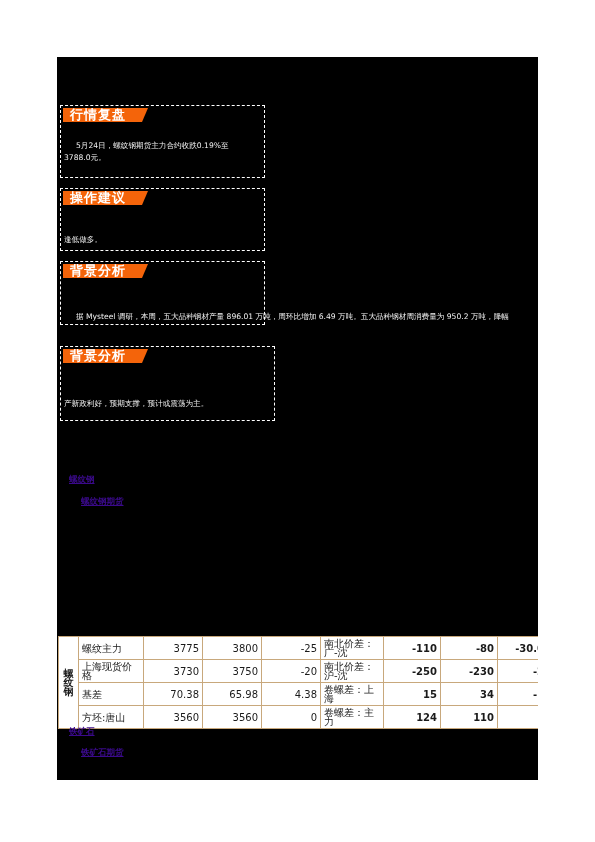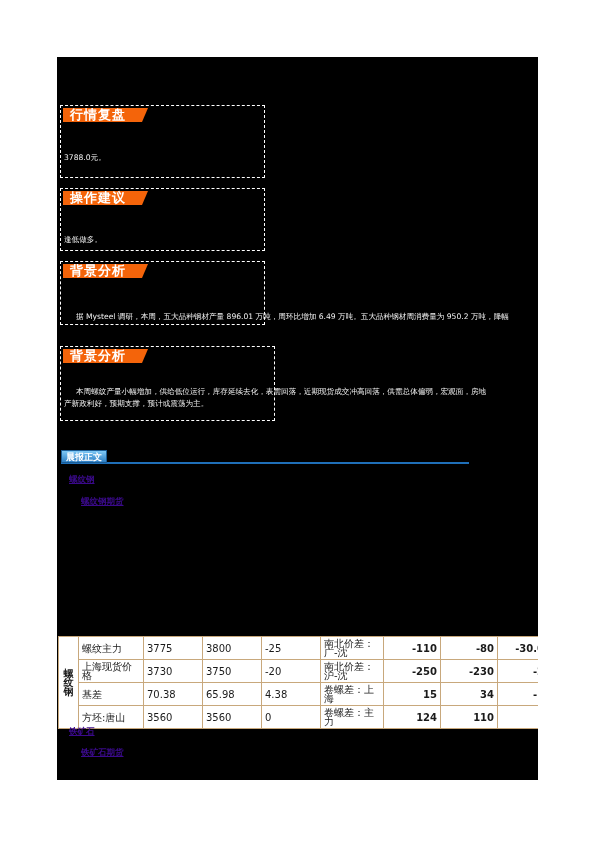--- a/index.html
+++ b/index.html
@@ -138,52 +138,48 @@
   td.cat {
     width: 13px;
     text-align: center;
     font-weight: bold;
     font-size: 7.5px;
     word-break: break-all;
     line-height: 10px;
     padding: 1px;
   }
   td.lbl   { width: 58px;  text-align: left; }
-  td.num   { width: 52px;  text-align: left; }
+  td.num   { width: 52px;  text-align: right; }
   td.lbl2  { width: 56px;  text-align: left; }
   td.num2  { width: 50px;  text-align: right; font-weight: bold; }
 
   
 </style>
 </head>
 <body>
 
 <div id="report-canvas">
 
   <div class="dashed-block" style="left:3px; top:48px; width:205px; height:73px;"></div>
   <div class="tag" style="left:6px; top:51px;">行情复盘</div>
+  <div class="para para-indent" style="left:7px; top:82px;">5月24日，螺纹钢期货主力合约收跌0.19%至</div>
   <div class="para" style="left:7px; top:94px;">3788.0元。</div>
 
   <div class="dashed-block" style="left:3px; top:131px; width:205px; height:63px;"></div>
   <div class="tag" style="left:6px; top:134px;">操作建议</div>
   <div class="para" style="left:7px; top:176px;">逢低做多。</div>
 
   <div class="dashed-block" style="left:3px; top:204px; width:205px; height:64px;"></div>
   <div class="tag" style="left:6px; top:207px;">背景分析</div>
   <div class="para para-indent" style="left:7px; top:253px;">据 Mysteel 调研，本周，五大品种钢材产量 896.01 万吨，周环比增加 6.49 万吨。五大品种钢材周消费量为 950.2 万吨，降幅</div>
 
   <div class="dashed-block" style="left:3px; top:289px; width:215px; height:75px;"></div>
   <div class="tag" style="left:6px; top:292px;">背景分析</div>
-  <div class="para para-indent" style="left:7px; top:328px;">本周螺纹产量小幅增加，供给低位运行，库存延续去化，表需回落，近期现货成交冲高回落，供需总体偏弱，宏观面，房地</div>
   <div class="para" style="left:7px; top:340px;">产新政利好，预期支撑，预计或震荡为主。</div>
 
-  <div id="body-heading-wrap">
-    <div id="body-heading-rule"></div>
-    <div id="body-heading-tag">晨报正文</div>
-  </div>
 
   <div class="anchor" style="left:12px; top:417px;">螺纹钢</div>
   <div class="anchor" style="left:24px; top:439px;">螺纹钢期货</div>
 
   <table id="quote-table">
     <tbody>
       <tr>
         <td class="cat" rowspan="4">螺纹钢</td>
         <td class="lbl">螺纹主力</td>
         <td class="num">3775</td>

